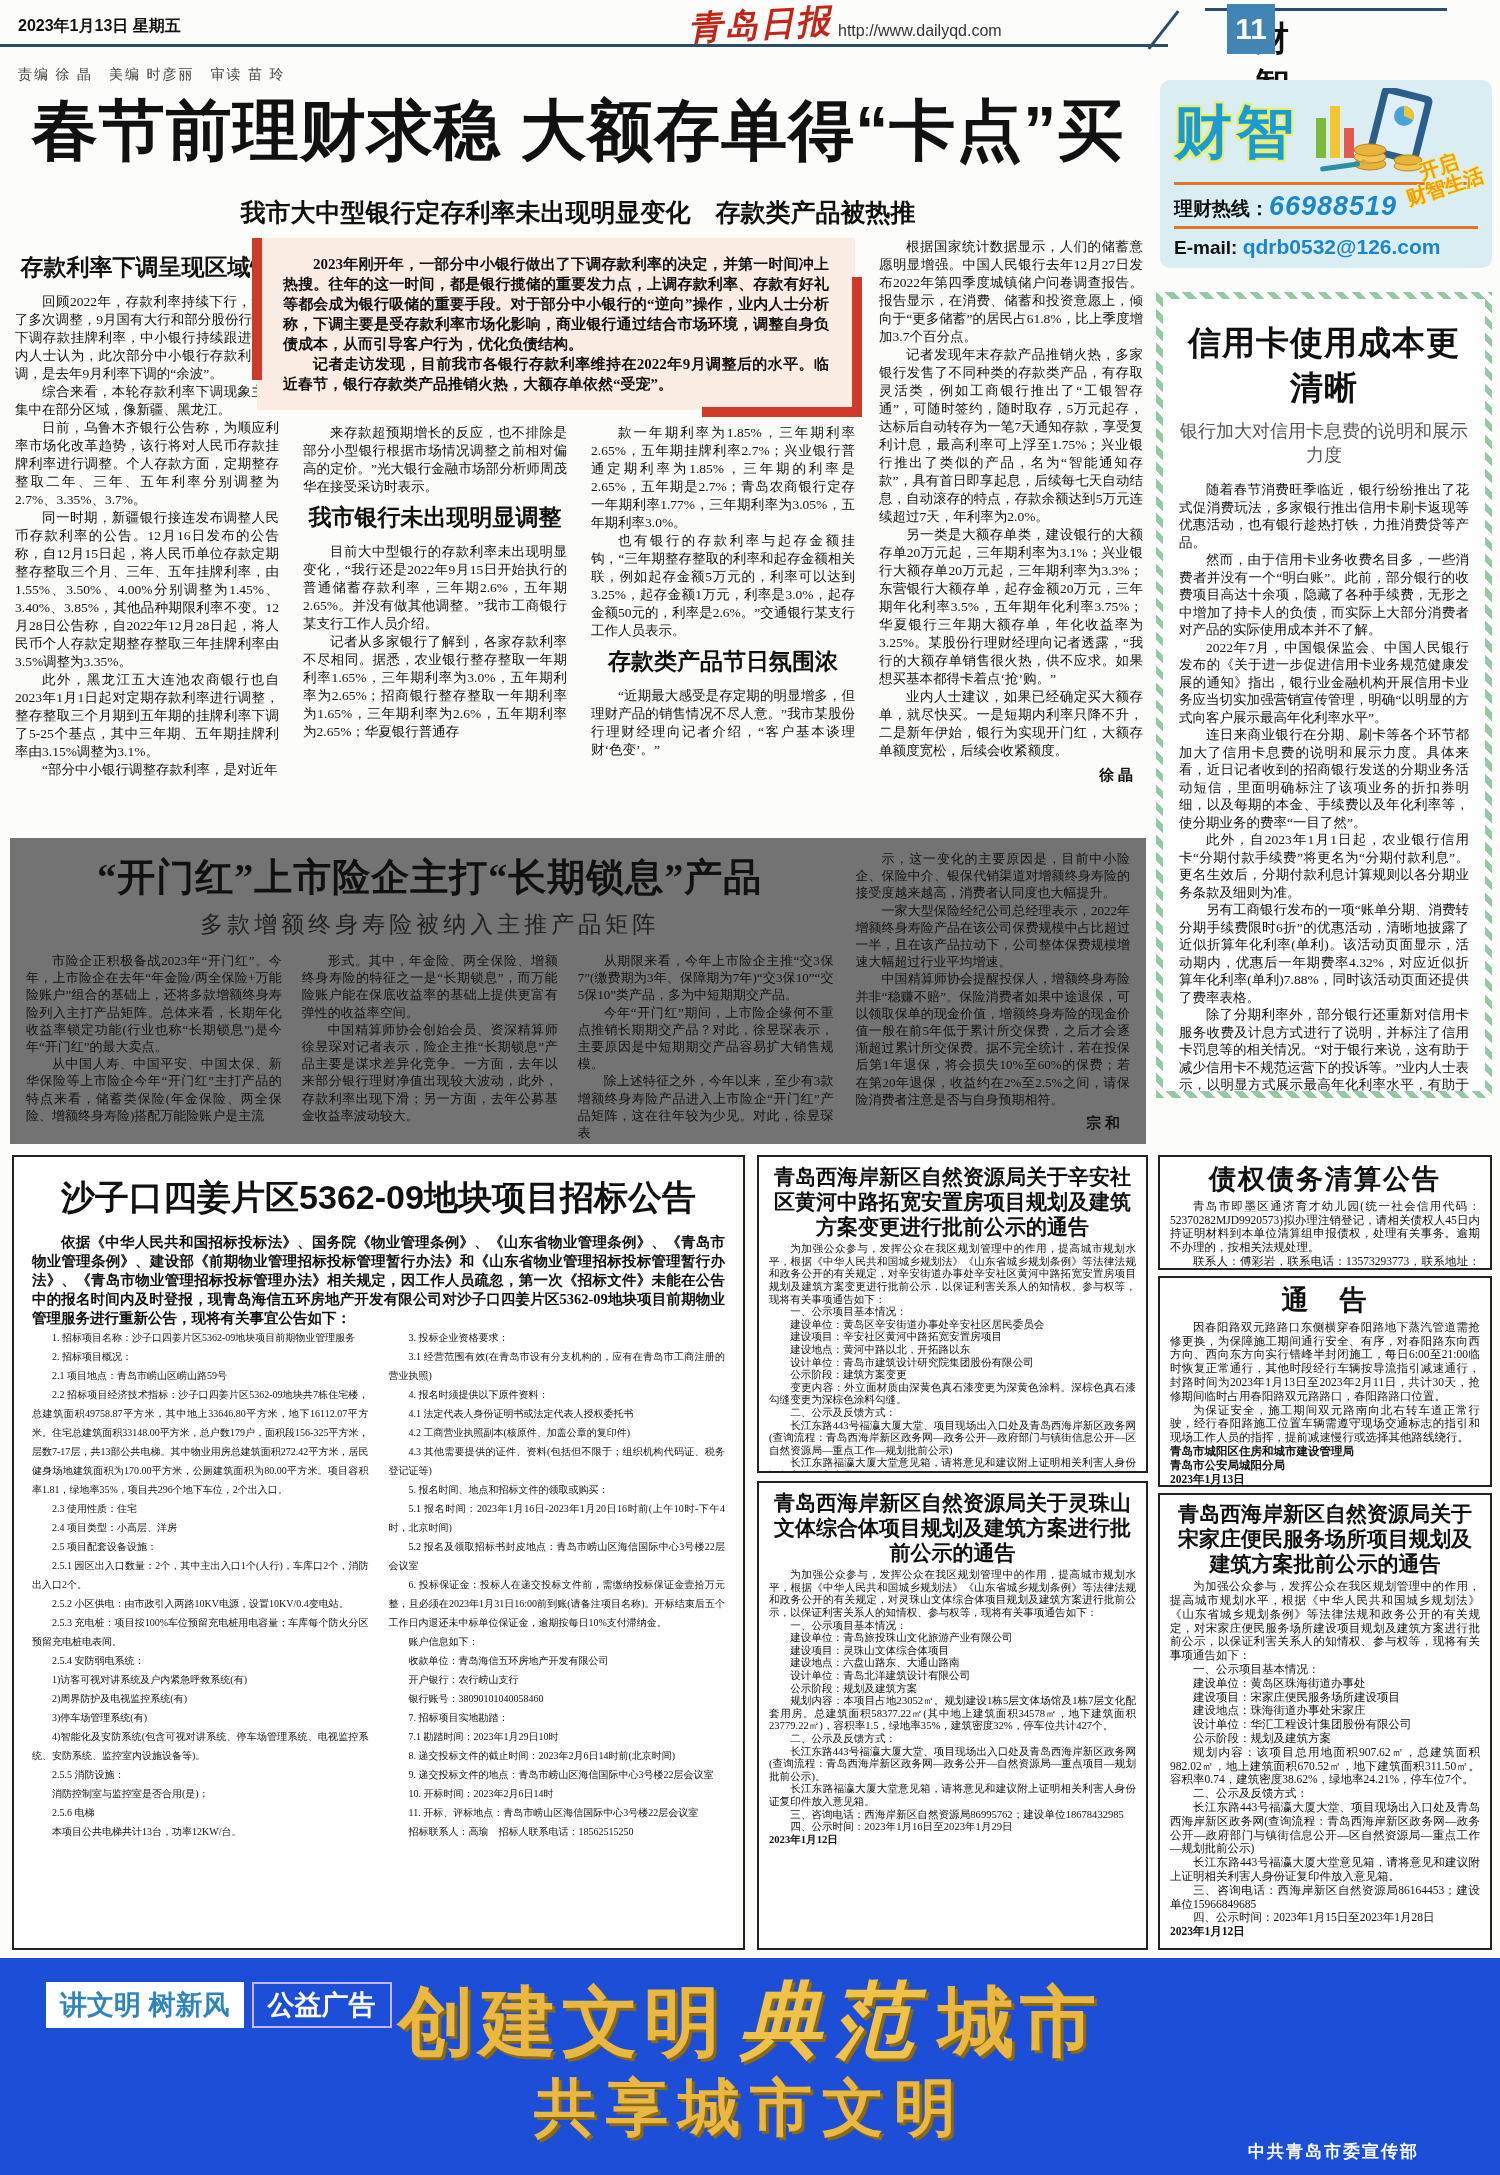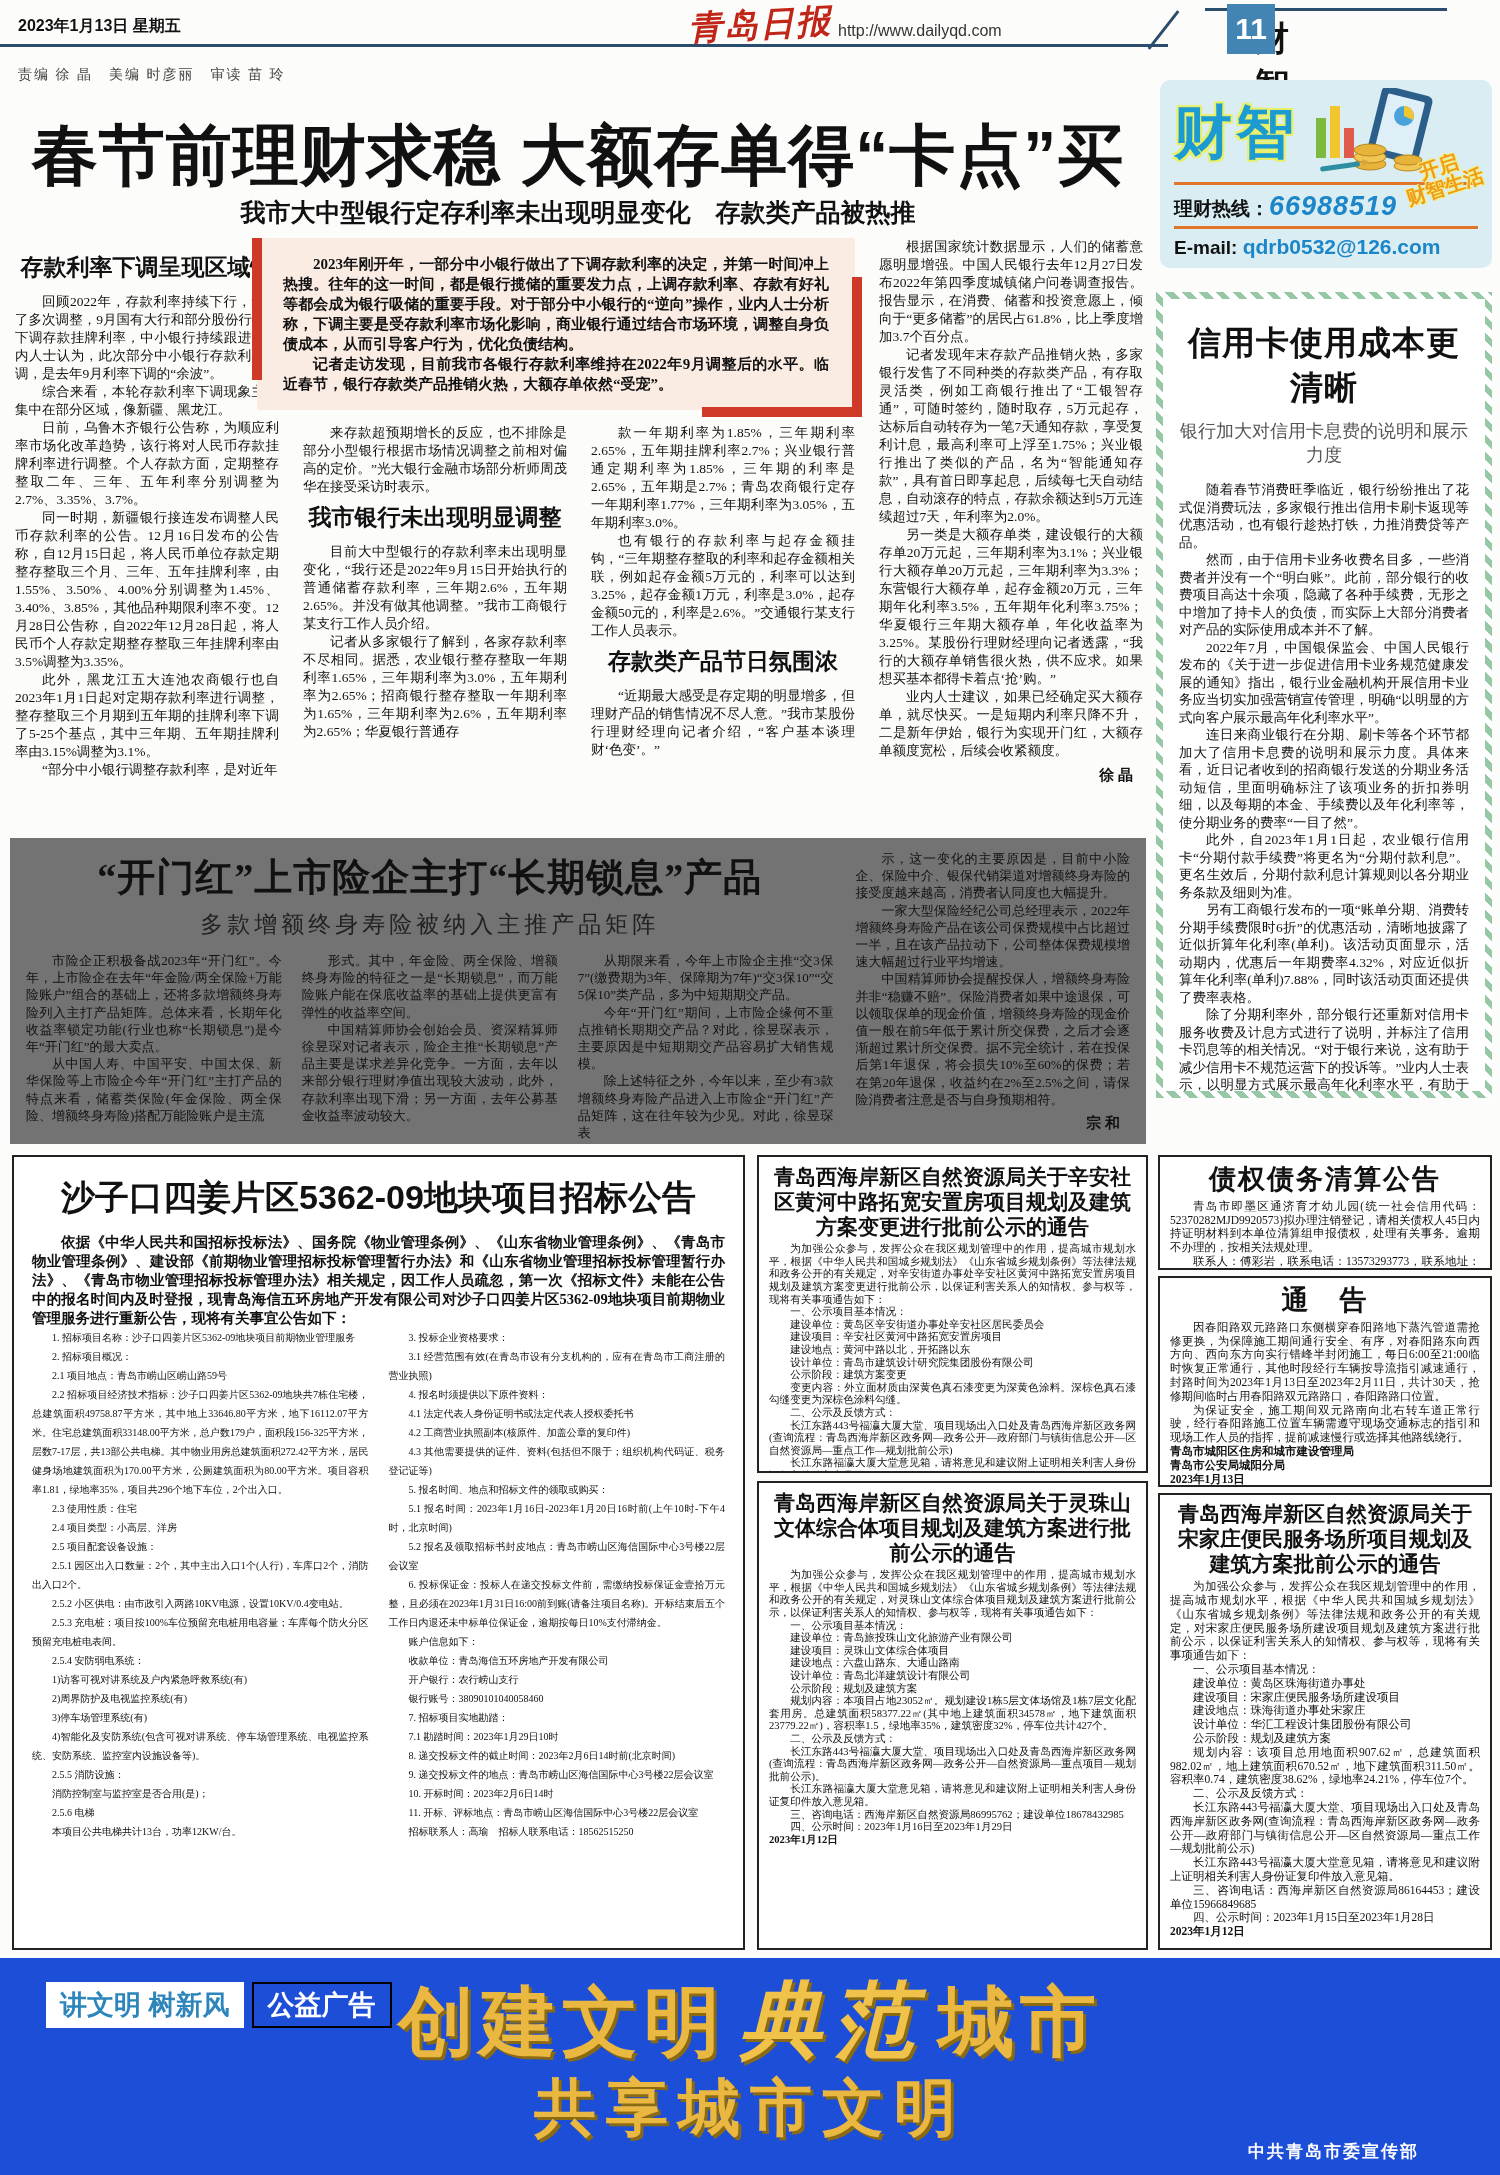--- a/index.html
+++ b/index.html
@@ -17,21 +17,21 @@
   .hdr-url{position:absolute;left:838px;top:22px;font-size:16px;color:#333;font-family:"Liberation Sans",sans-serif;}
   .hdr-section{position:absolute;left:1255px;top:16px;font-family:"Liberation Sans",sans-serif;
                font-weight:900;font-size:34px;letter-spacing:26px;}
   .hdr-pagenum{position:absolute;right:2px;top:4px;width:48px;height:50px;background:#4285b4;color:#fff;
                font-family:"Liberation Sans",sans-serif;font-weight:bold;font-size:30px;
                display:flex;align-items:center;justify-content:center;}
   .staff{position:absolute;left:18px;top:66px;font-size:14px;color:#444;letter-spacing:2px;}
   
   .headline{position:absolute;left:8px;top:86px;width:1140px;text-align:center;
             font-family:"Liberation Sans",sans-serif;font-weight:900;font-size:66px;
-            letter-spacing:1px;white-space:nowrap;margin-top:25px;}
+            letter-spacing:1px;white-space:nowrap;}
   .subhead{position:absolute;left:8px;top:196px;width:1140px;text-align:center;
            font-weight:700;font-size:25px;}
   
   .brand{position:absolute;left:1160px;top:80px;width:332px;height:188px;background:#d9edf2;
          border-radius:10px;padding:8px 14px;box-sizing:border-box;overflow:hidden;}
   .brand-top{display:flex;align-items:center;}
   .brand-name{font-family:"Liberation Sans",sans-serif;font-weight:900;font-size:58px;color:#1c9ad2;
       text-shadow:-2px -2px 0 #e8f06a,2px -2px 0 #e8f06a,-2px 2px 0 #e8f06a,2px 2px 0 #e8f06a;letter-spacing:4px;}
   .brand-art{margin-left:14px;}
   .brand-rule{height:3px;background:#e0762a;margin:4px 0 6px 0;}
@@ -92,21 +92,21 @@
   .nbox p{margin:0;text-indent:2em;text-align:justify;}
   .nb-mid p{font-size:10.6px;line-height:12.6px;}
   .nb-right p{font-size:11.5px;line-height:13.8px;}
   .nb-date{text-align:right;font-weight:bold;text-indent:0 !important;padding-right:14px;}
   .nb-sig{text-align:right;font-weight:bold;text-indent:0 !important;padding-right:30px;}
   
   .psa{position:absolute;left:0;top:1958px;width:1500px;height:217px;background:#1d4ed8;overflow:hidden;}
   .psa-tags{position:absolute;left:46px;top:24px;display:flex;font-family:"Liberation Sans",sans-serif;
             font-weight:900;font-size:27px;}
   .tag1{background:#fff;color:#2e85bb;padding:5px 14px;}
-  .tag2{border:2px solid #000000;color:#fff;padding:3px 14px;margin-left:8px;}
+  .tag2{border:2px solid #c4b5fd;color:#fff;padding:3px 14px;margin-left:8px;}
   .psa-line1{position:absolute;left:150px;top:8px;width:1200px;text-align:center;white-space:nowrap;}
   .psa-line1 .g{font-family:"Liberation Sans",sans-serif;font-weight:900;font-size:76px;color:#eab740;
                 text-shadow:3px 3px 0 #8a6a12;letter-spacing:6px;}
   .psa-line1 .cal{font-family:"DejaVu Serif",serif;font-style:italic;font-weight:900;font-size:82px;
                   color:#f0c24a;text-shadow:3px 3px 0 #8a6a12;letter-spacing:10px;padding:0 14px;}
   .psa-line2{position:absolute;left:150px;top:108px;width:1200px;text-align:center;
              font-family:"Liberation Sans",sans-serif;font-weight:900;font-size:62px;color:#eab740;
              text-shadow:3px 3px 0 #8a6a12;letter-spacing:10px;}
   .psa-credit{position:absolute;right:81px;bottom:12px;color:#fff;font-size:17px;font-weight:bold;
               font-family:Liberation Mono, monospace;letter-spacing:2px;}

